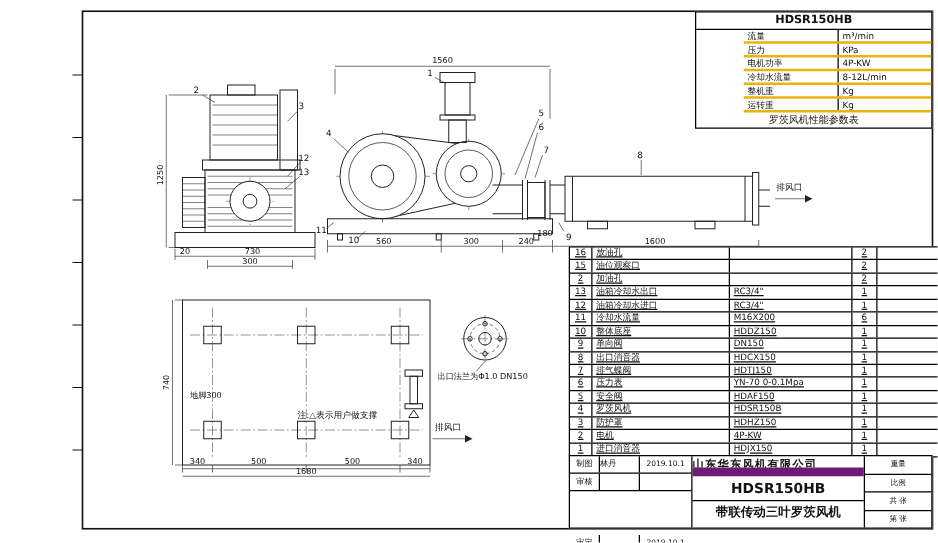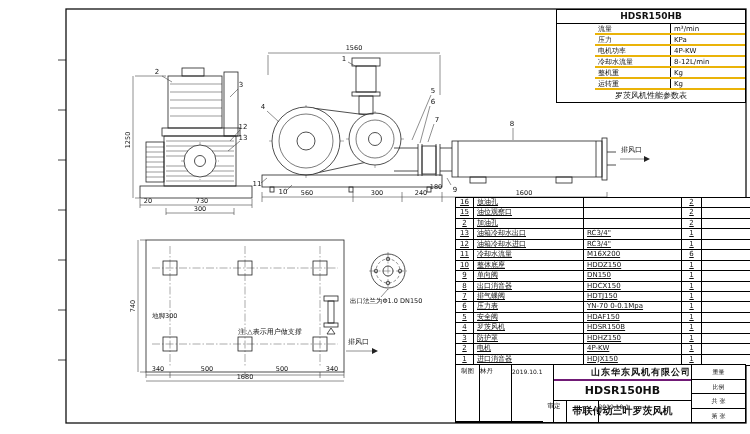--- a/index.html
+++ b/index.html
@@ -22,28 +22,28 @@
   .p-row { display:flex; height:10.45px; border-bottom:1px solid #000; line-height:9.4px; }
   .p-row:last-child { border-bottom:none; }
   .p-num  { width:18px; text-align:center; border-right:1px solid #000; }
   .p-name { width:110px; border-right:1px solid #000; padding-left:3px; overflow:hidden; white-space:nowrap; }
   .p-spec { width:98px; border-right:1px solid #000; padding-left:3px; overflow:hidden; white-space:nowrap; }
   .p-qty  { width:20px; text-align:center; border-right:1px solid #000; }
   .p-note { flex:1; }
 
   
   .title-block { position:absolute; left:455px; top:364px; width:291px; height:59px; border:1px solid #000; background:#fff; display:flex; }
-  .tb-left { width:98px; border-right:1px solid #000; display:flex; flex-direction:row; }
+  .tb-left { width:98px; border-right:1px solid #000; display:flex; flex-direction:column; }
   .tb-sign-row { flex:1; display:flex; border-bottom:1px solid #000; font-size:6.5px; }
   .tb-sign-row:last-child { border-bottom:none;margin-top:35px; }
   .ts-label { width:24px; border-right:1px solid #000; text-align:center; line-height:13px; overflow:hidden; }
   .ts-name  { width:32px; border-right:1px solid #000; text-align:left; line-height:13px; overflow:hidden; }
   .ts-date  { flex:1; text-align:center; line-height:13px; font-size:6px; overflow:hidden; }
   .tb-mid { width:138px; border-right:1px solid #000; display:flex; flex-direction:column; }
-  .tb-company { height:16px; line-height:15px; text-align:right; font-size:9px; font-weight:bold; border-bottom:2px solid #701a75; letter-spacing:1px; overflow:hidden; white-space:nowrap; }
+  .tb-company { height:16px; line-height:15px; text-align:left; font-size:9px; font-weight:bold; border-bottom:7px solid #701a75; letter-spacing:1px; overflow:hidden; white-space:nowrap; }
   .tb-model { height:20px; line-height:19px; text-align:center; font-size:11px; font-weight:bold; border-bottom:1px solid #000; }
   .tb-product { flex:1; text-align:center; font-size:10px; font-weight:bold; line-height:19px; overflow:hidden; white-space:nowrap; }
   .tb-right { flex:1; display:flex; flex-direction:column; font-size:6px; }
   .tb-info-cell { flex:1; border-bottom:1px solid #000; text-align:center; line-height:13px; }
   .tb-info-cell:last-child { border-bottom:none; }
 </style>
 </head>
 <body>
 
 <div class="sheet">
@@ -336,20 +336,25 @@
   </div>
 
   <div class="title-block">
     <div class="tb-left">
       <div class="tb-sign-row">
           <div class="ts-label">制图</div>
           <div class="ts-name">林丹</div>
           <div class="ts-date">2019.10.1</div>
         </div>
       <div class="tb-sign-row">
+          <div class="ts-label">审核</div>
+          <div class="ts-name"></div>
+          <div class="ts-date"></div>
+        </div>
+      <div class="tb-sign-row">
           <div class="ts-label">审定</div>
           <div class="ts-name"></div>
           <div class="ts-date">2019.10.1</div>
         </div>
     </div>
     <div class="tb-mid">
       <div class="tb-company">山东华东风机有限公司</div>
       <div class="tb-model">HDSR150HB</div>
       <div class="tb-product">带联传动三叶罗茨风机</div>
     </div>

